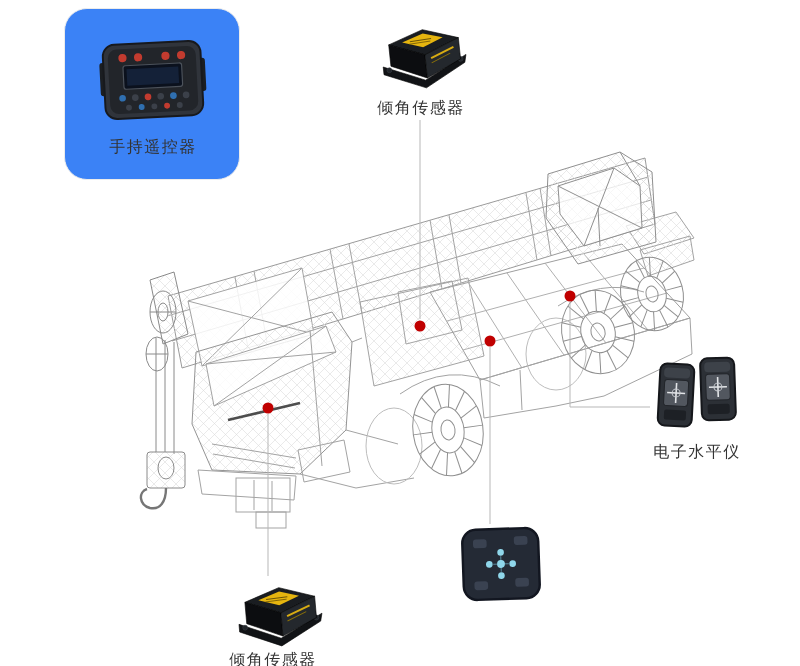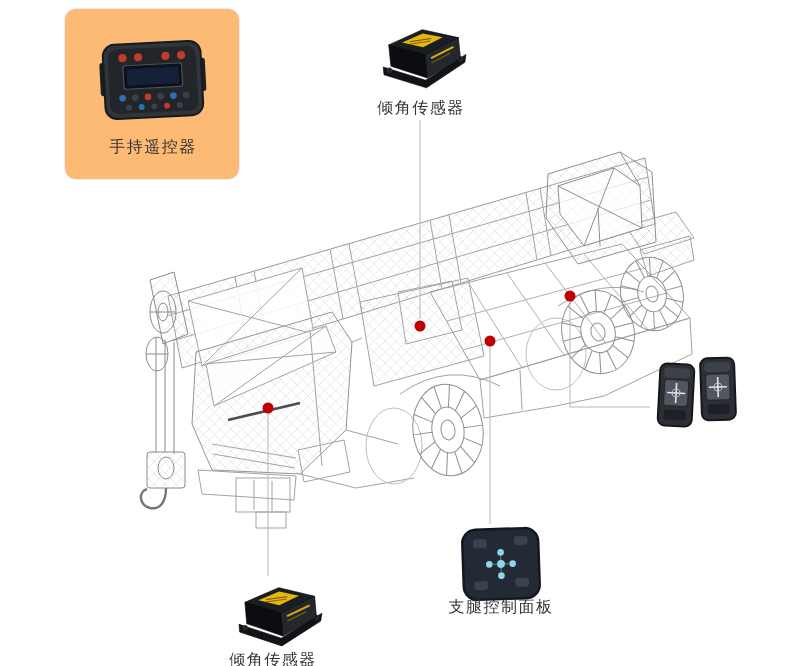--- a/index.html
+++ b/index.html
@@ -3,21 +3,21 @@
 <meta charset="utf-8">
 <style>
   * { margin:0; padding:0; box-sizing:border-box; }
   html,body { width:800px; height:666px; background:#ffffff; overflow:hidden;
               font-family:"DejaVu Sans","Liberation Sans",sans-serif; }
   .stage { position:relative; width:800px; height:666px; background:#fff; overflow:hidden; }
   .abs { position:absolute; }
   .label { position:absolute; font-size:16px; color:#333; text-align:center;
            letter-spacing:1.5px; white-space:nowrap; }
   .remote-box { position:absolute; left:64px; top:8px; width:176px; height:172px;
-                border:1px solid #ececec; border-radius:12px; background:#fdba74; }
+                border:1px solid #ececec; border-radius:23px; background:#3b82f6; }
   .rot-n6 { transform:rotate(-6deg); }
   .rot-n5 { transform:rotate(-5deg); }
   .rot-n3 { transform:rotate(-3deg); }
   .rot-n2 { transform:rotate(-2deg); }
   .rot-p3 { transform:rotate(3deg); }
   svg { display:block; }
   .defs-holder { position:absolute; width:0; height:0; }
 </style>
 </head>
 <body>
@@ -278,24 +278,24 @@
     <use href="#sym-tilt"></use>
   </svg>
   <div class="label" style="left:361px;top:98px;width:120px">倾角传感器</div>
 
   <svg class="abs rot-p3" style="left:656px;top:362px" width="40" height="66" viewBox="0 0 40 66">
     <use href="#sym-level"></use>
   </svg>
   <svg class="abs rot-n2" style="left:698px;top:356px" width="40" height="66" viewBox="0 0 40 66">
     <use href="#sym-level"></use>
   </svg>
+  <div class="label" style="left:637px;top:442px;width:120px">电子水平仪</div>
 
   <svg class="abs rot-n2" style="left:460px;top:526px" width="82" height="76" viewBox="0 0 84 78">
     <use href="#sym-panel"></use>
   </svg>
-  <div class="label" style="left:436px;top:597px;width:130px">支腿控制面板</div>
 
   <svg class="abs rot-n5" style="left:234px;top:578px" width="90" height="70" viewBox="0 0 92 72">
     <use href="#sym-tilt"></use>
   </svg>
   <div class="label" style="left:213px;top:650px;width:120px">倾角传感器</div>
 
 </div>
 
 </body></html>

